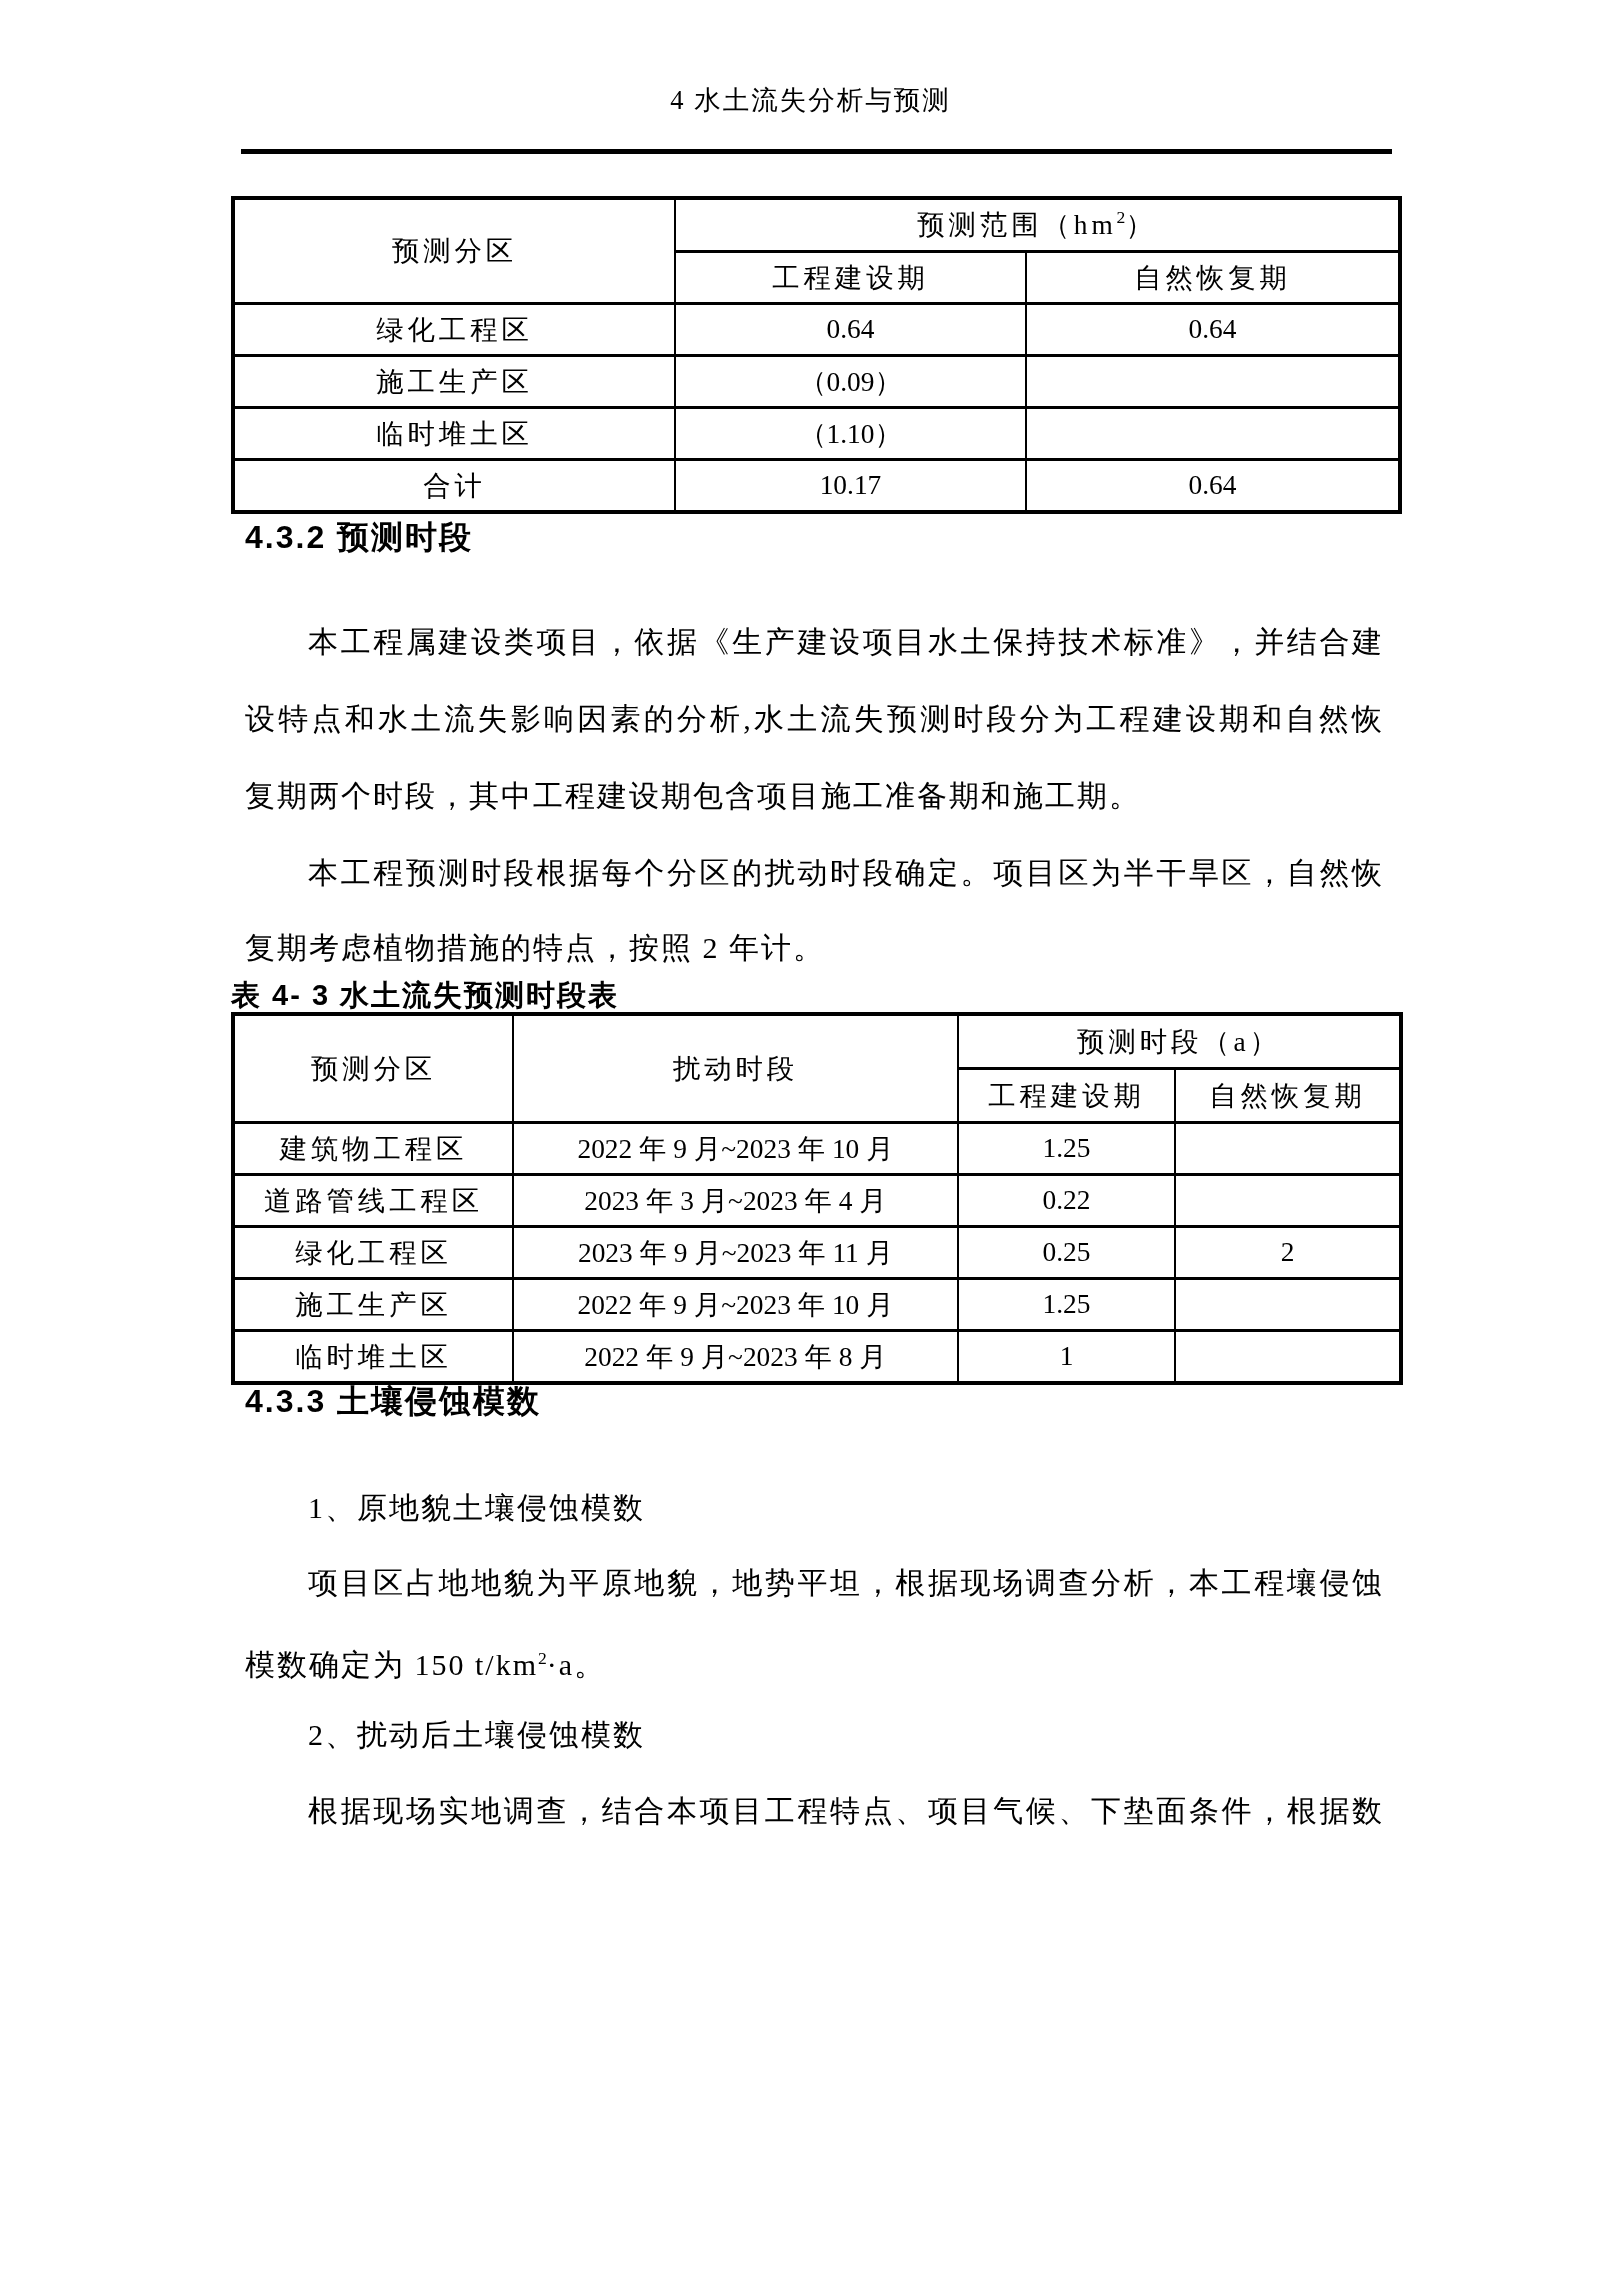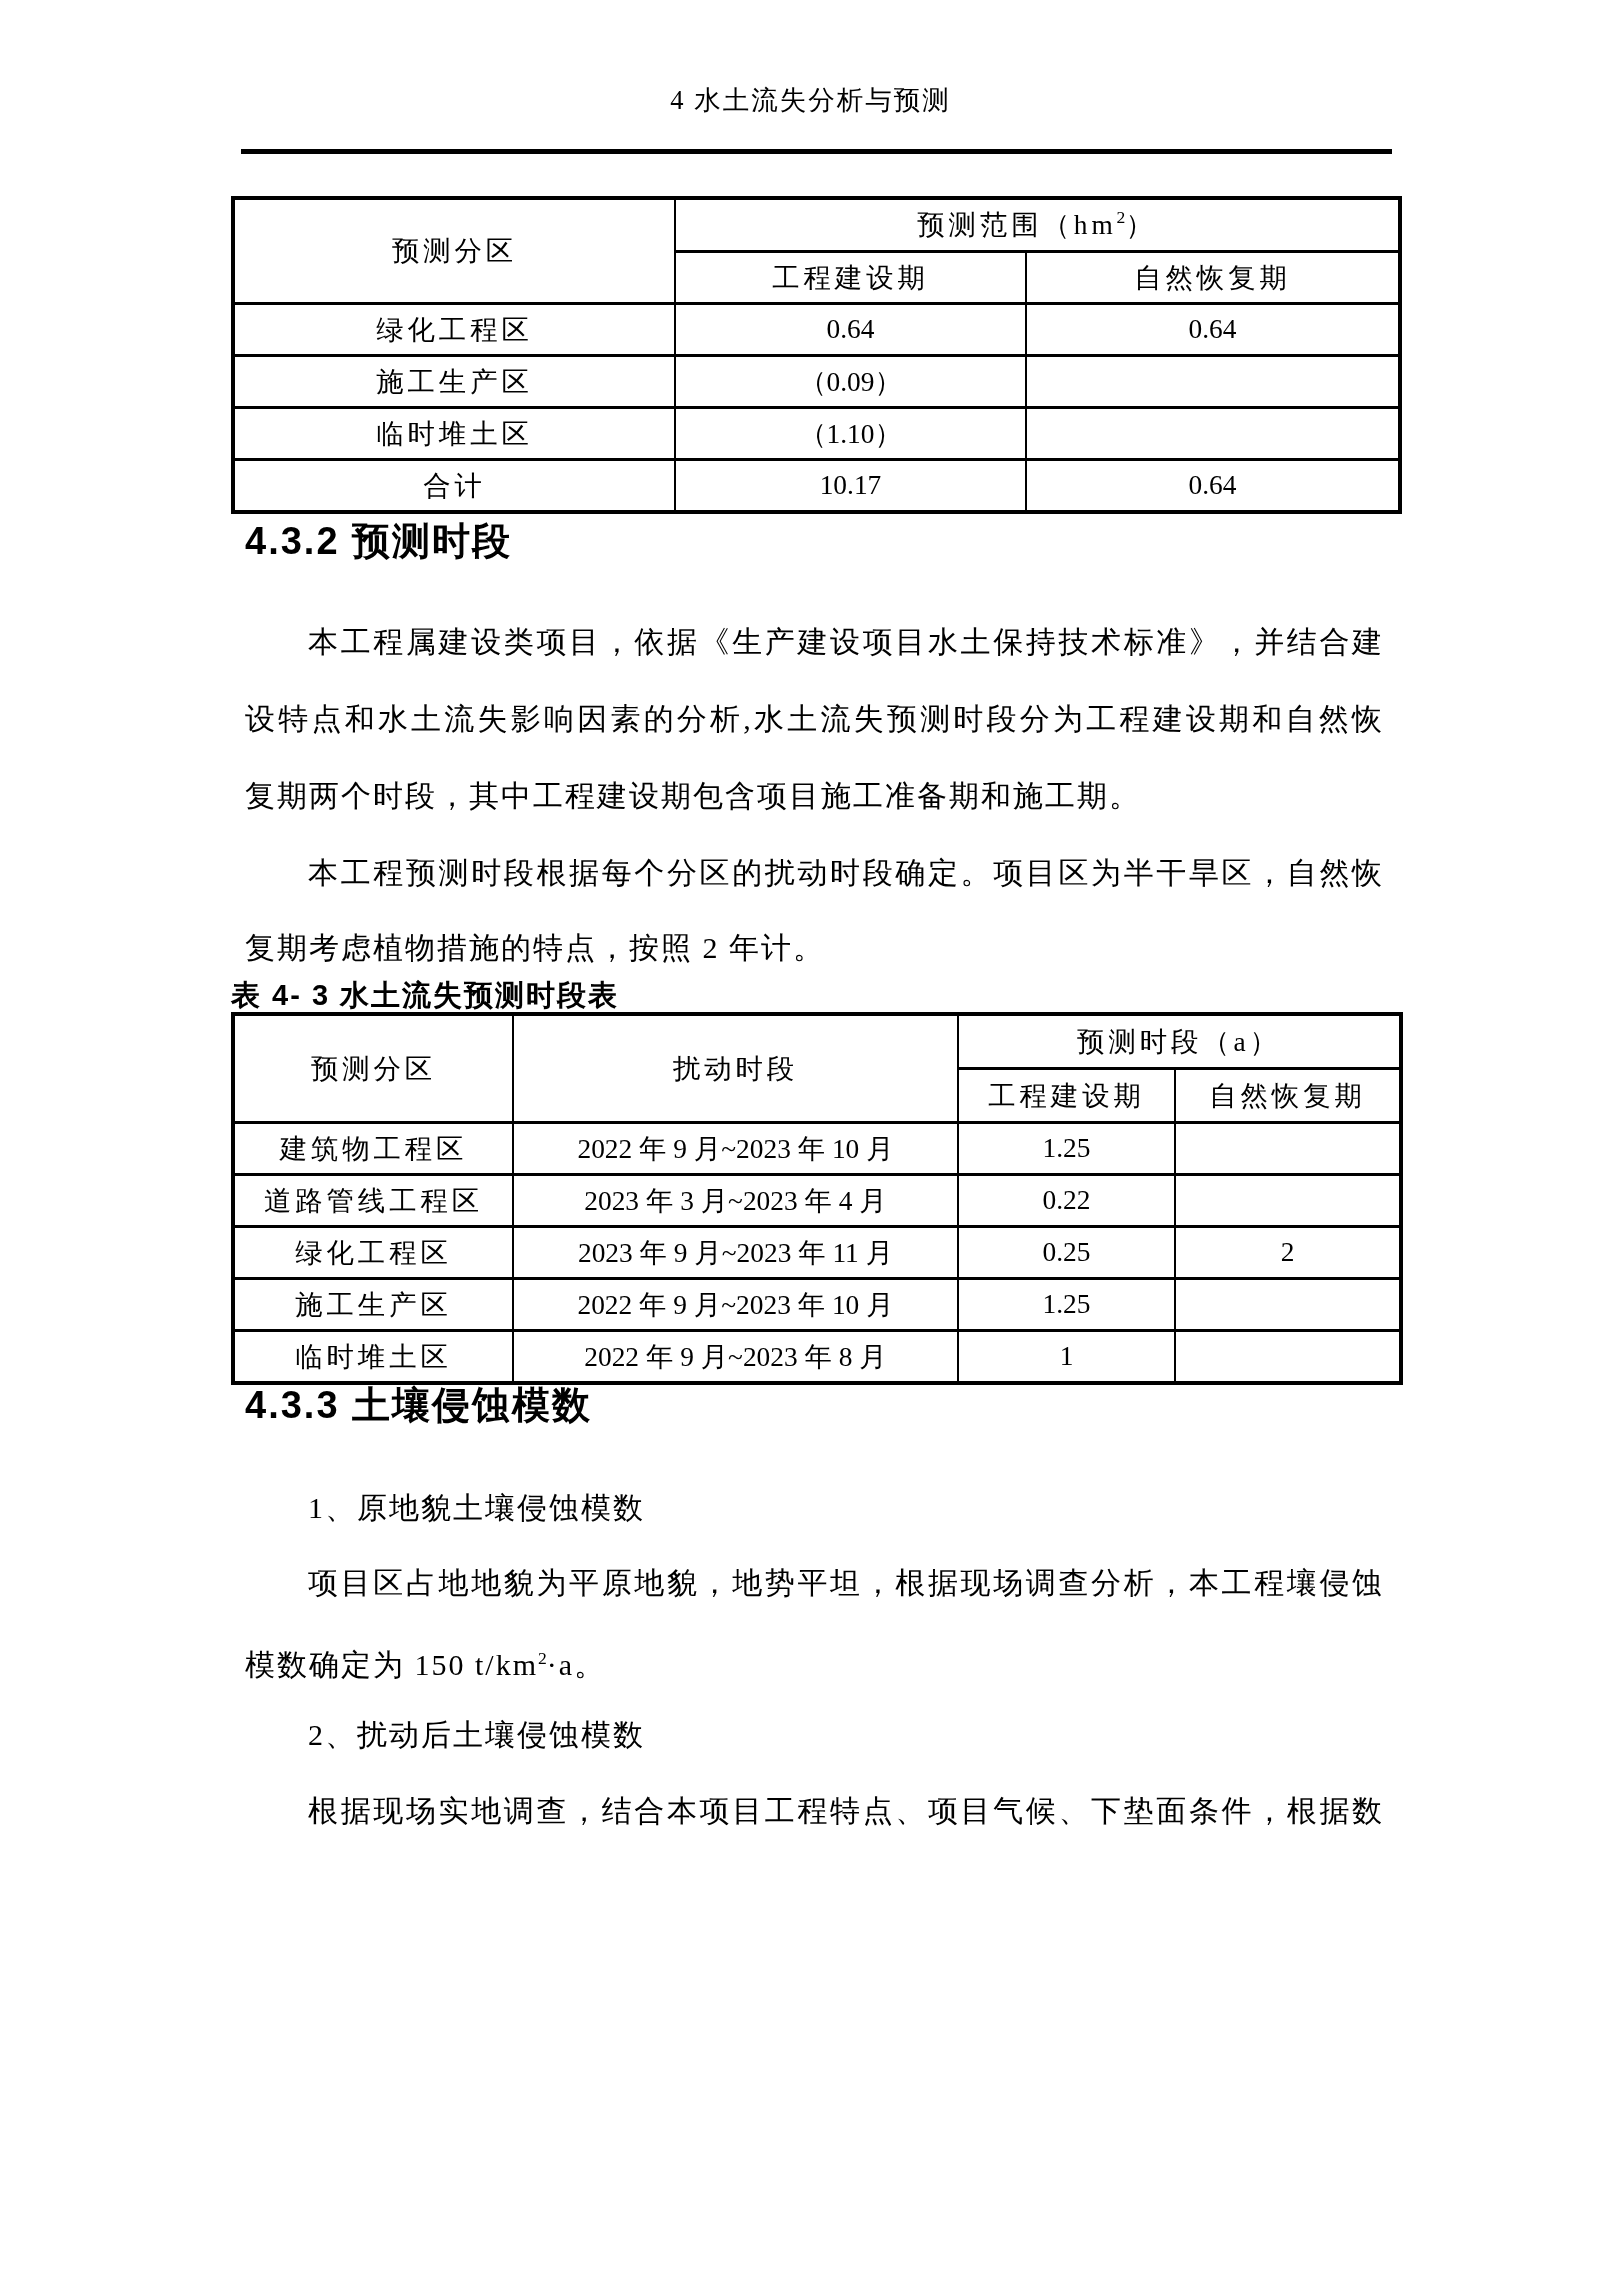--- a/index.html
+++ b/index.html
@@ -37,21 +37,21 @@
   tr.t1h2 td{height:49px;}
   tr.t1d td{height:49px;}
   tr.t2h1 td{height:51px;}
   tr.t2h2 td{height:51px;}
   tr.t2d td{height:49px;}
   .sup{font-size:17.6px;vertical-align:10.8px;letter-spacing:0;}
   
   .sec-heading{
     position:absolute;left:245px;
     font-family:"Liberation Sans","DejaVu Sans",sans-serif;
-    font-weight:700;font-size:38px;letter-spacing:2px;white-space:nowrap;
+    font-weight:700;font-size:32px;letter-spacing:2px;white-space:nowrap;
   }
   #h432{top:516px;}
   #h433{top:1380px;}
   .table-caption{
     position:absolute;left:231px;top:976px;width:1168px;
     text-align:left;
     font-family:"Liberation Sans","DejaVu Sans",sans-serif;
     font-weight:700;font-size:29px;letter-spacing:2px;
   }
   

